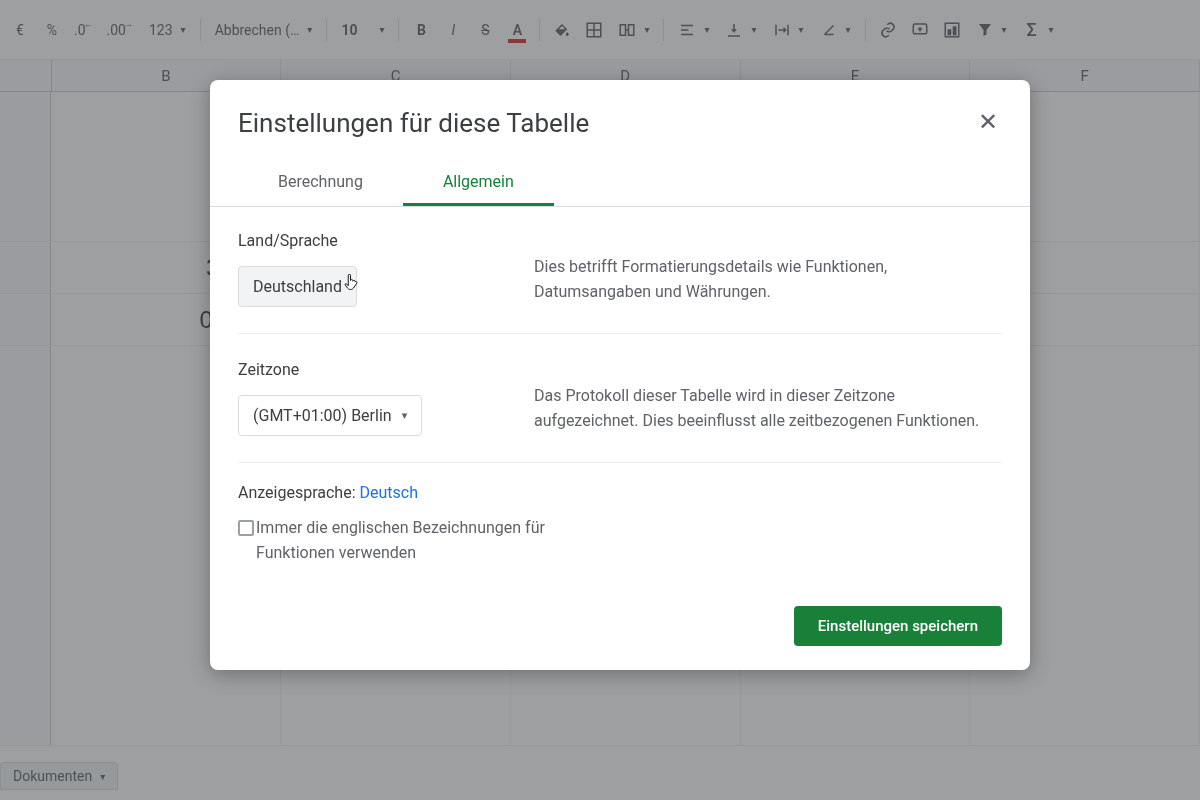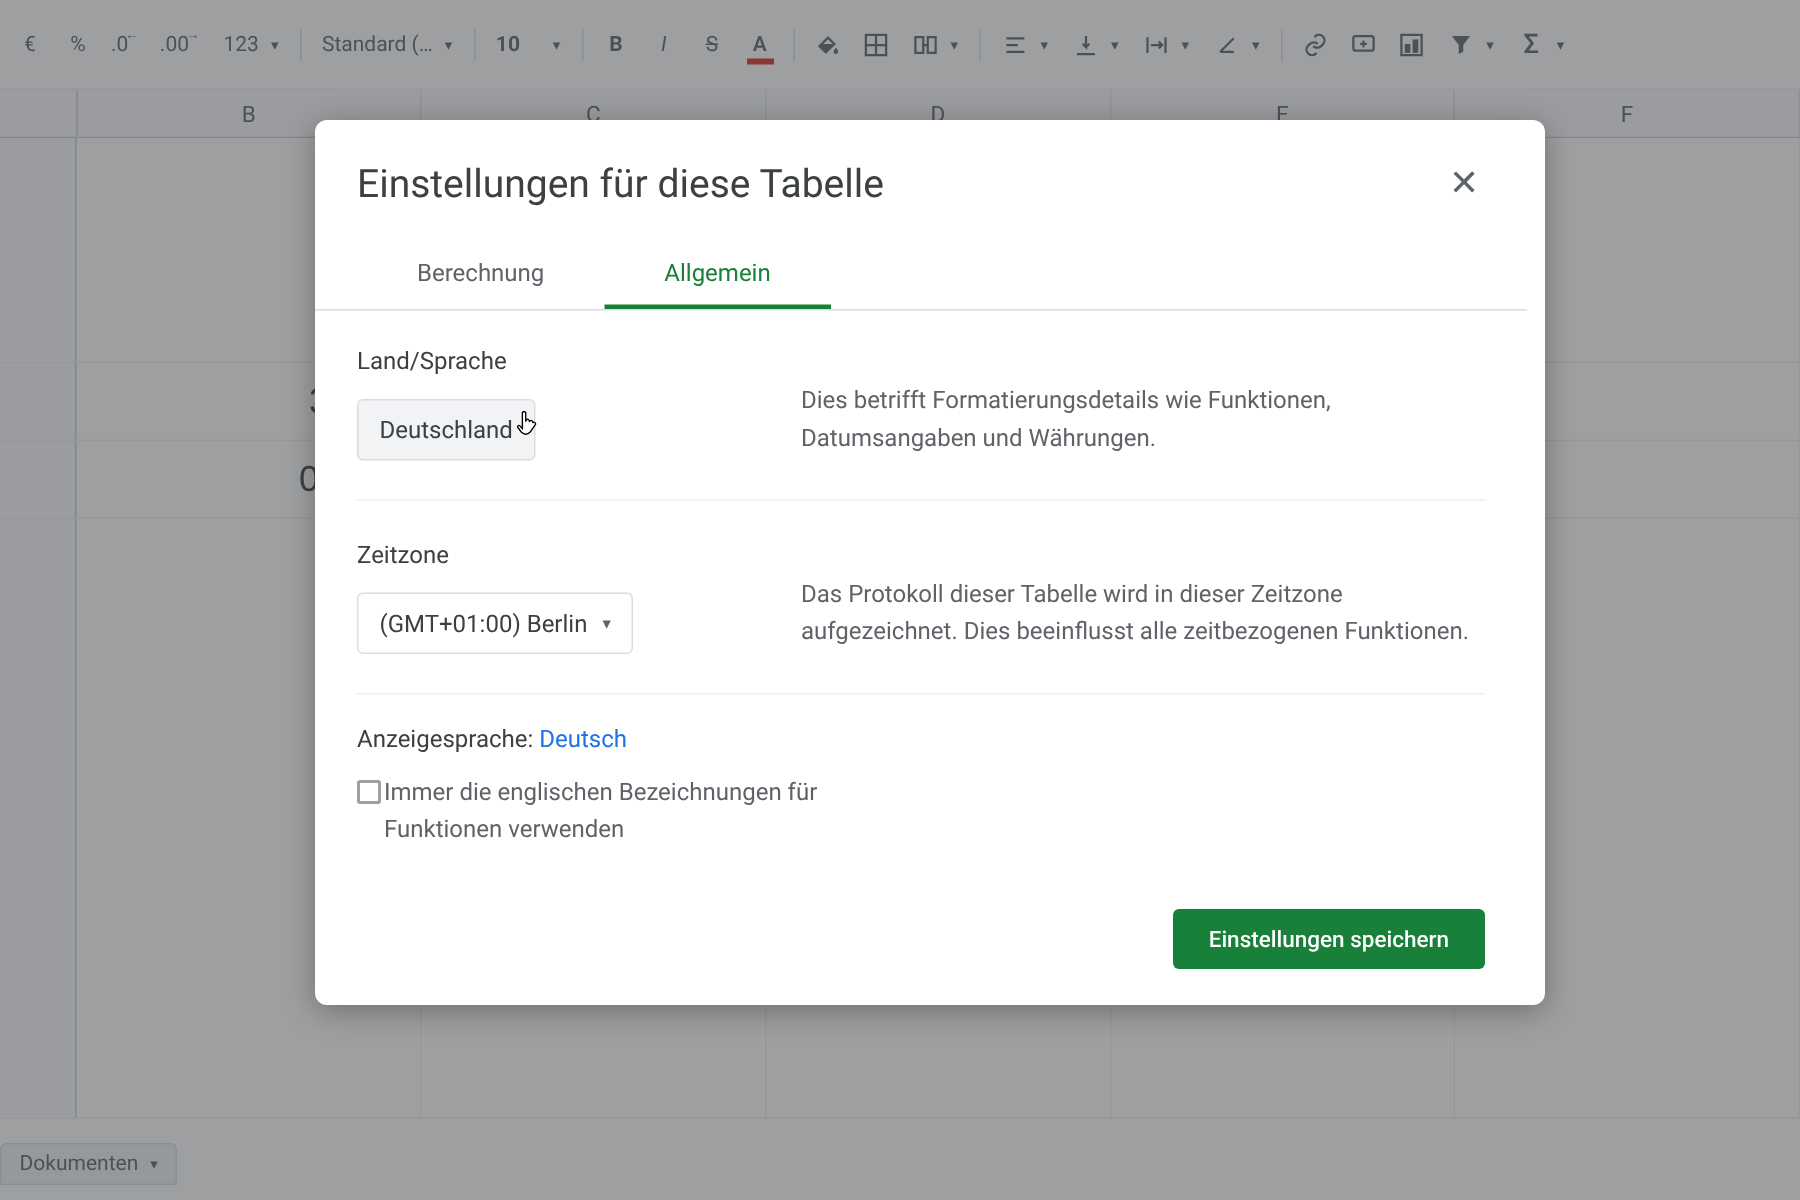--- a/index.html
+++ b/index.html
@@ -51,21 +51,21 @@
   
   .scrim {
     position: absolute; inset: 0;
     background: rgba(60,64,67,0.5);
   }
 
   
   .dialog {
     position: absolute; top: 80px; left: 210px; width: 820px;
     background: #fff; border-radius: 8px; box-shadow: 0 4px 20px rgba(0,0,0,.3);
-    padding: 16px 12px 24px 0;
+    padding: 16px 0 24px 0;
   }
   .dlg-header { display: flex; align-items: flex-start; justify-content: space-between; padding: 12px 28px 0 28px; }
   .dlg-title { font-size: 26px; color: #3c4043; font-weight: 400; }
   .dlg-close { width: 28px; height: 28px; display: flex; align-items: center; justify-content: center; cursor: pointer; color: #5f6368; font-size: 24px; }
 
   .tabs { display: flex; gap: 0; margin-top: 24px; padding: 0 28px; border-bottom: 1px solid #dadce0; }
   .tab { padding: 10px 40px 12px 40px; font-size: 16px; color: #5f6368; cursor: pointer; border-bottom: 3px solid transparent; }
   .tab.active { color: #188038; border-bottom-color: #188038; }
 
   .body { padding: 24px 28px 0 28px; color: #3c4043; font-size: 16px; }
@@ -112,21 +112,21 @@
   <div class="tb-btn">
     <span>.00</span>
     <span style="font-size:9px;position:relative;left:-2px;top:-6px">→</span>
   </div>
   <div class="tb-btn tb-dd">
     <span>123</span>
     <span class="dd-arrow">▾</span>
   </div>
   <div class="tb-sep"></div>
   <div class="tb-btn tb-dd font-name">
-    <span>Standard (…</span>
+    <span>Abbrechen (…</span>
     <span class="dd-arrow">▾</span>
   </div>
   <div class="tb-sep"></div>
   <div class="tb-btn tb-dd">
     <span class="font-size">10</span>
     <span class="dd-arrow">▾</span>
   </div>
   <div class="tb-sep"></div>
   <div class="tb-btn">
       <b>B</b>

